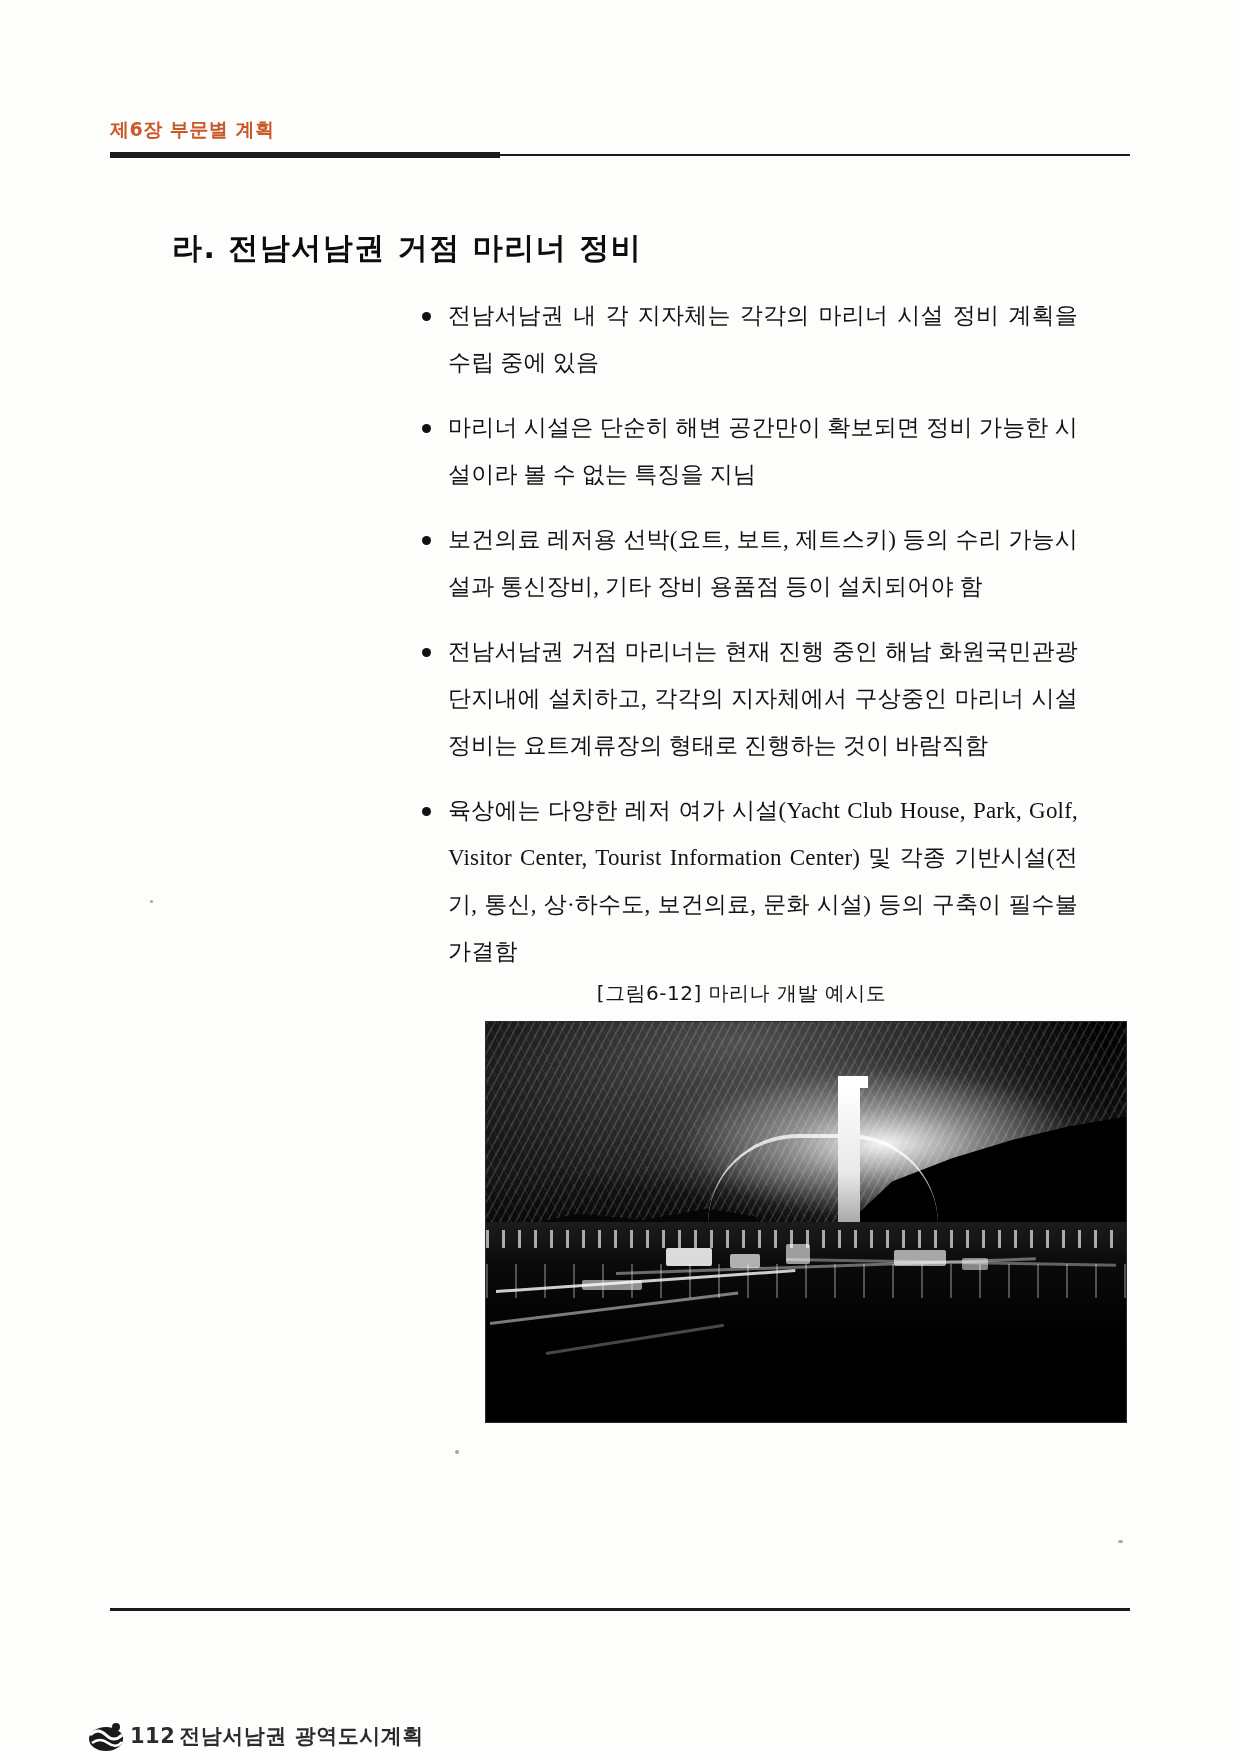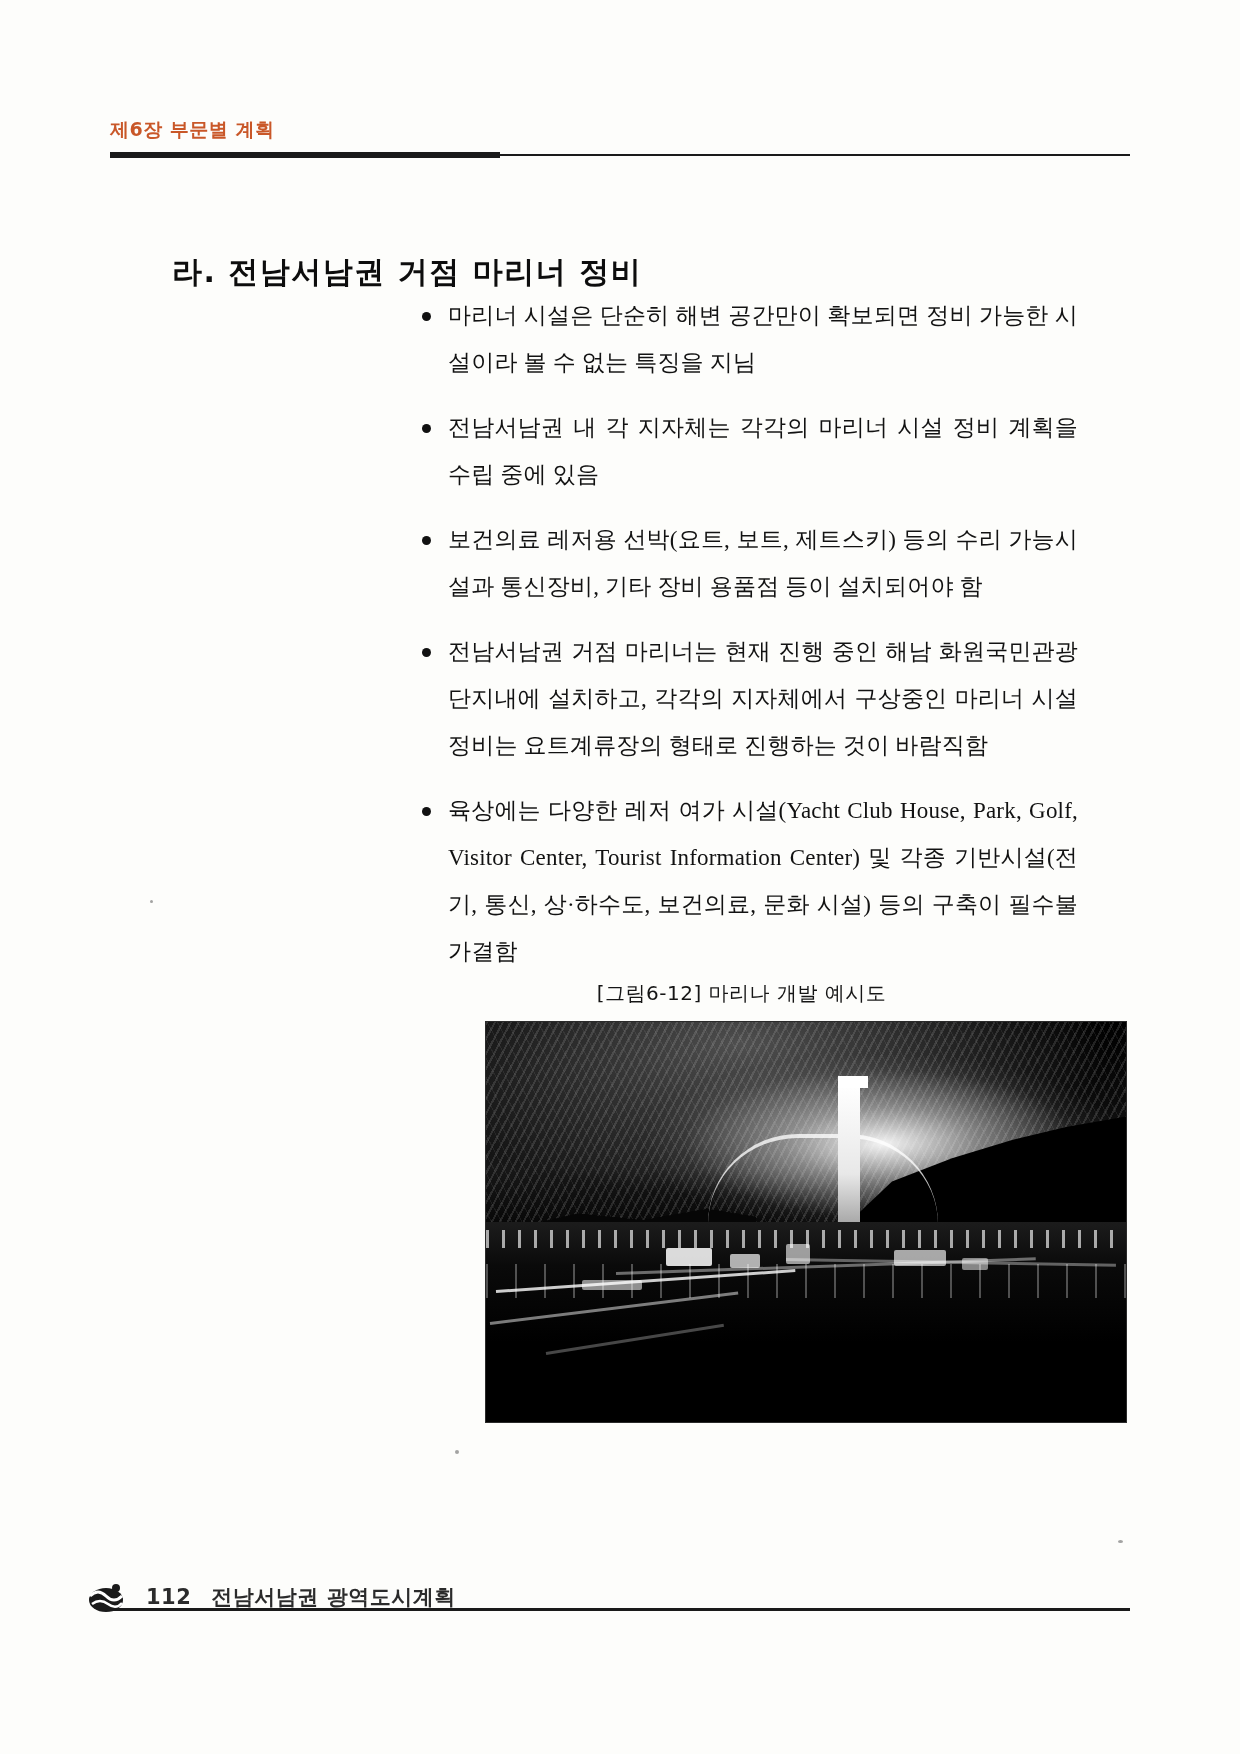--- a/index.html
+++ b/index.html
@@ -54,21 +54,21 @@
     top: 36px;
     width: 630px;
     height: 2px;
     background: #1a1a1a;
   }
 
   
   .section-heading {
     position: absolute;
     left: 172px;
-    top: 252px;
+    top: 228px;
     font-family: "DejaVu Sans", sans-serif;
     font-weight: bold;
     font-size: 30px;
     letter-spacing: 1.5px;
     color: #0d0d0d;
     text-align: right;
   }
 
   
   .bullet-list {
@@ -229,24 +229,24 @@
     position: absolute;
     left: 110px;
     top: 1608px;
     width: 1020px;
     height: 3px;
     background: #1a1a1a;
   }
   .footer {
     position: absolute;
     left: 86px;
-    top: 1578px;
+    top: 1717px;
     display: flex;
     align-items: center;
-    gap: 20px;
+    gap: 4px;
   }
   .footer-logo {
     width: 40px;
     height: 38px;
     position: relative;
   }
   .footer-text {
     font-family: "DejaVu Sans", sans-serif;
     font-weight: bold;
     font-size: 21px;
@@ -269,22 +269,22 @@
 
   <div class="header">
     <div class="header-text">제6장 부문별 계획</div>
     <div class="header-rule-thick"></div>
     <div class="header-rule-thin"></div>
   </div>
 
   <div class="section-heading">라. 전남서남권 거점 마리너 정비</div>
 
   <div class="bullet-list">
+    <div class="bullet-item">전남서남권 내 각 지자체는 각각의 마리너 시설 정비 계획을 수립 중에 있음</div>
     <div class="bullet-item">마리너 시설은 단순히 해변 공간만이 확보되면 정비 가능한 시설이라 볼 수 없는 특징을 지님</div>
-    <div class="bullet-item">전남서남권 내 각 지자체는 각각의 마리너 시설 정비 계획을 수립 중에 있음</div>
     <div class="bullet-item">보건의료 레저용 선박(요트, 보트, 제트스키) 등의 수리 가능시설과 통신장비, 기타 장비 용품점 등이 설치되어야 함</div>
     <div class="bullet-item">전남서남권 거점 마리너는 현재 진행 중인 해남 화원국민관광단지내에 설치하고, 각각의 지자체에서 구상중인 마리너 시설 정비는 요트계류장의 형태로 진행하는 것이 바람직함</div>
     <div class="bullet-item">육상에는 다양한 레저 여가 시설(Yacht Club House, Park, Golf, Visitor Center, Tourist Information Center) 및 각종 기반시설(전기, 통신, 상·하수도, 보건의료, 문화 시설) 등의 구축이 필수불가결함</div>
   </div>
 
   <div class="figure">
     <div class="figure-caption">[그림6-12] 마리나 개발 예시도</div>
     <div class="figure-image">
       <div class="sky"></div>
       <div class="sky-noise"></div>

